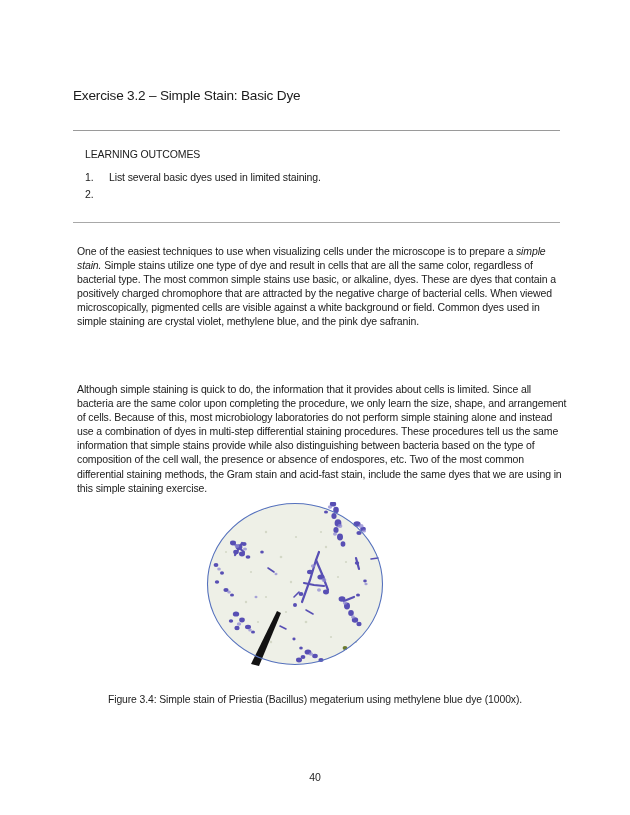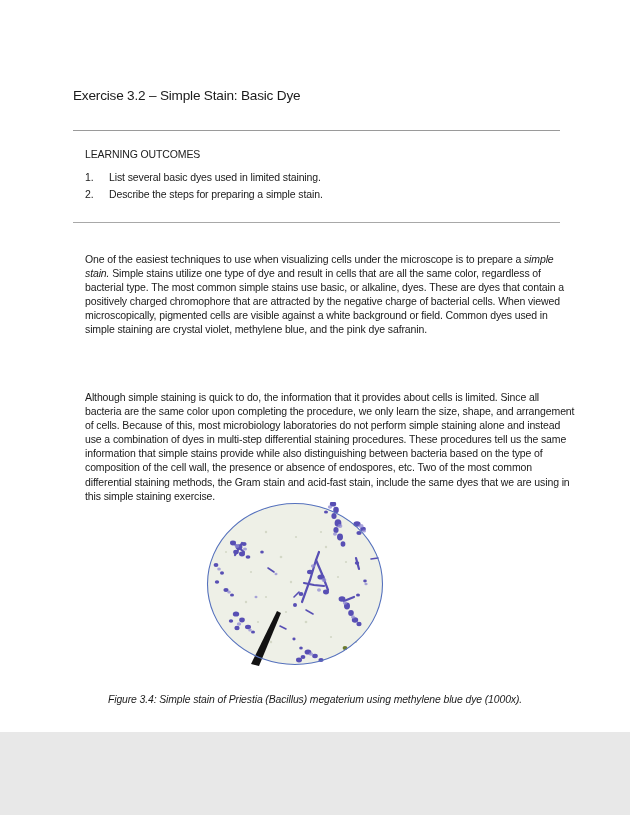--- a/index.html
+++ b/index.html
@@ -1,47 +1,47 @@
 <!DOCTYPE html>
 <html><head>
 <meta charset="utf-8">
 <style>
   html,body{margin:0;padding:0;background:#e8e8e8;}
   .page{
-    position:relative;width:630px;height:732px;background:#ffffff;
+    position:relative;width:630px;height:815px;background:#ffffff;
     font-family:"Liberation Sans",sans-serif;color:#1f1f1f;overflow:hidden;
     margin:0 auto;
   }
   .abs{position:absolute;}
   .doc-title{
     left:73px;top:88px;font-size:13.6px;letter-spacing:-0.2px;color:#1b1b1b;
     font-weight:400;white-space:nowrap;
   }
   .rule{left:73px;width:487px;height:1px;background:#9a9a9a;}
   .rule-1{top:130px;}
   .rule-2{top:222px;background:#a8a8a8;}
   .body-text{
     font-size:10.5px;line-height:14.1px;letter-spacing:-0.12px;color:#202020;margin-left:12px;
   }
   .outcomes-heading{left:73px;top:147px;}
   .list-item{left:73px;width:492px;display:flex;}
   .list-item .num{width:24px;flex:0 0 24px;}
   .item-1{top:170px;}
   .item-2{top:186.5px;}
-  .para{left:73px;width:493px;margin:12px;text-align:left;}
+  .para{left:73px;width:493px;margin:4px;text-align:left;}
   .para-1{top:240px;}
   .para-2{top:378px;}
   .para i{font-style:italic;}
   .figure-wrap{left:206px;top:502px;width:178px;height:164px;}
   .figure-wrap svg{display:block;width:178px;height:164px;}
   .micrograph-rim{stroke-width:1.1;}
   .rod-chains{fill:none;stroke-width:2.2;stroke-linecap:round;}
   .rod-chains-thin{fill:none;stroke-width:1.6;stroke-linecap:round;}
   .caption{
-    left:0;top:694px;width:630px;text-align:center;font-style:italic;
+    left:0;top:694px;width:630px;text-align:center;
     font-size:10.4px;letter-spacing:-0.1px;color:#1c1c1c;
   }
   .page-number{left:0;top:771px;width:630px;text-align:center;font-size:10.5px;}
 </style>
 </head>
 <body>
 
 <div class="page">
 
   <div class="abs doc-title">Exercise 3.2 – Simple Stain: Basic Dye</div>
@@ -49,21 +49,20 @@
   <div class="abs rule rule-1"></div>
 
   <div class="abs body-text outcomes-heading">LEARNING OUTCOMES</div>
 
   <div class="abs body-text list-item item-1">
     <span class="num">1.</span>
     <span class="txt">List several basic dyes used in limited staining.</span>
   </div>
   <div class="abs body-text list-item item-2">
     <span class="num">2.</span>
-    <span class="txt">Describe the steps for preparing a simple stain.</span>
   </div>
 
   <div class="abs rule rule-2"></div>
 
   <p class="abs body-text para para-1"><span>One of the easiest techniques to use when visualizing cells under the microscope is to prepare a </span><i>simple stain.</i><span> Simple stains utilize one type of dye and result in cells that are all the same color, regardless of bacterial type. The most common simple stains use basic, or alkaline, dyes. These are dyes that contain a positively charged chromophore that are attracted by the negative charge of bacterial cells. When viewed microscopically, pigmented cells are visible against a white background or field. Common dyes used in simple staining are crystal violet, methylene blue, and the pink dye safranin.</span></p>
 
   <p class="abs body-text para para-2">Although simple staining is quick to do, the information that it provides about cells is limited. Since all bacteria are the same color upon completing the procedure, we only learn the size, shape, and arrangement of cells. Because of this, most microbiology laboratories do not perform simple staining alone and instead use a combination of dyes in multi-step differential staining procedures. These procedures tell us the same information that simple stains provide while also distinguishing between bacteria based on the type of composition of the cell wall, the presence or absence of endospores, etc. Two of the most common differential staining methods, the Gram stain and acid-fast stain, include the same dyes that we are using in this simple staining exercise.</p>
 
   <div class="abs figure-wrap">
     <svg viewBox="0 0 178 164" xmlns="http://www.w3.org/2000/svg">

